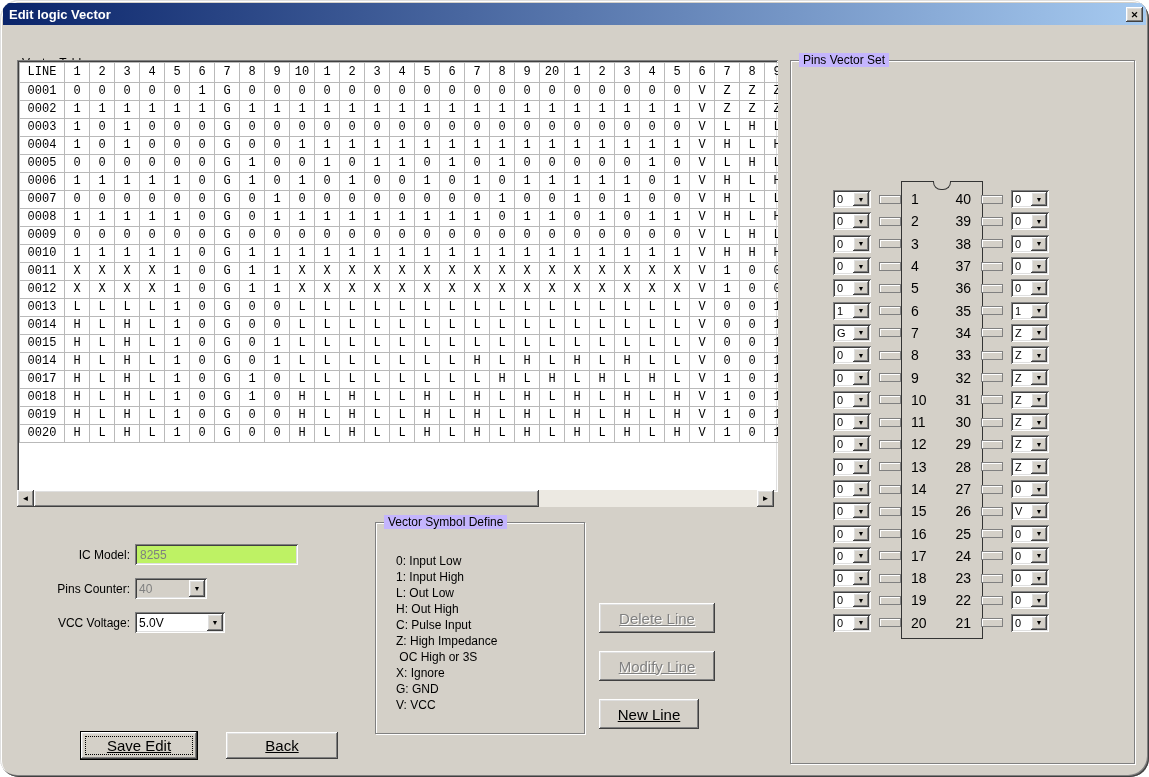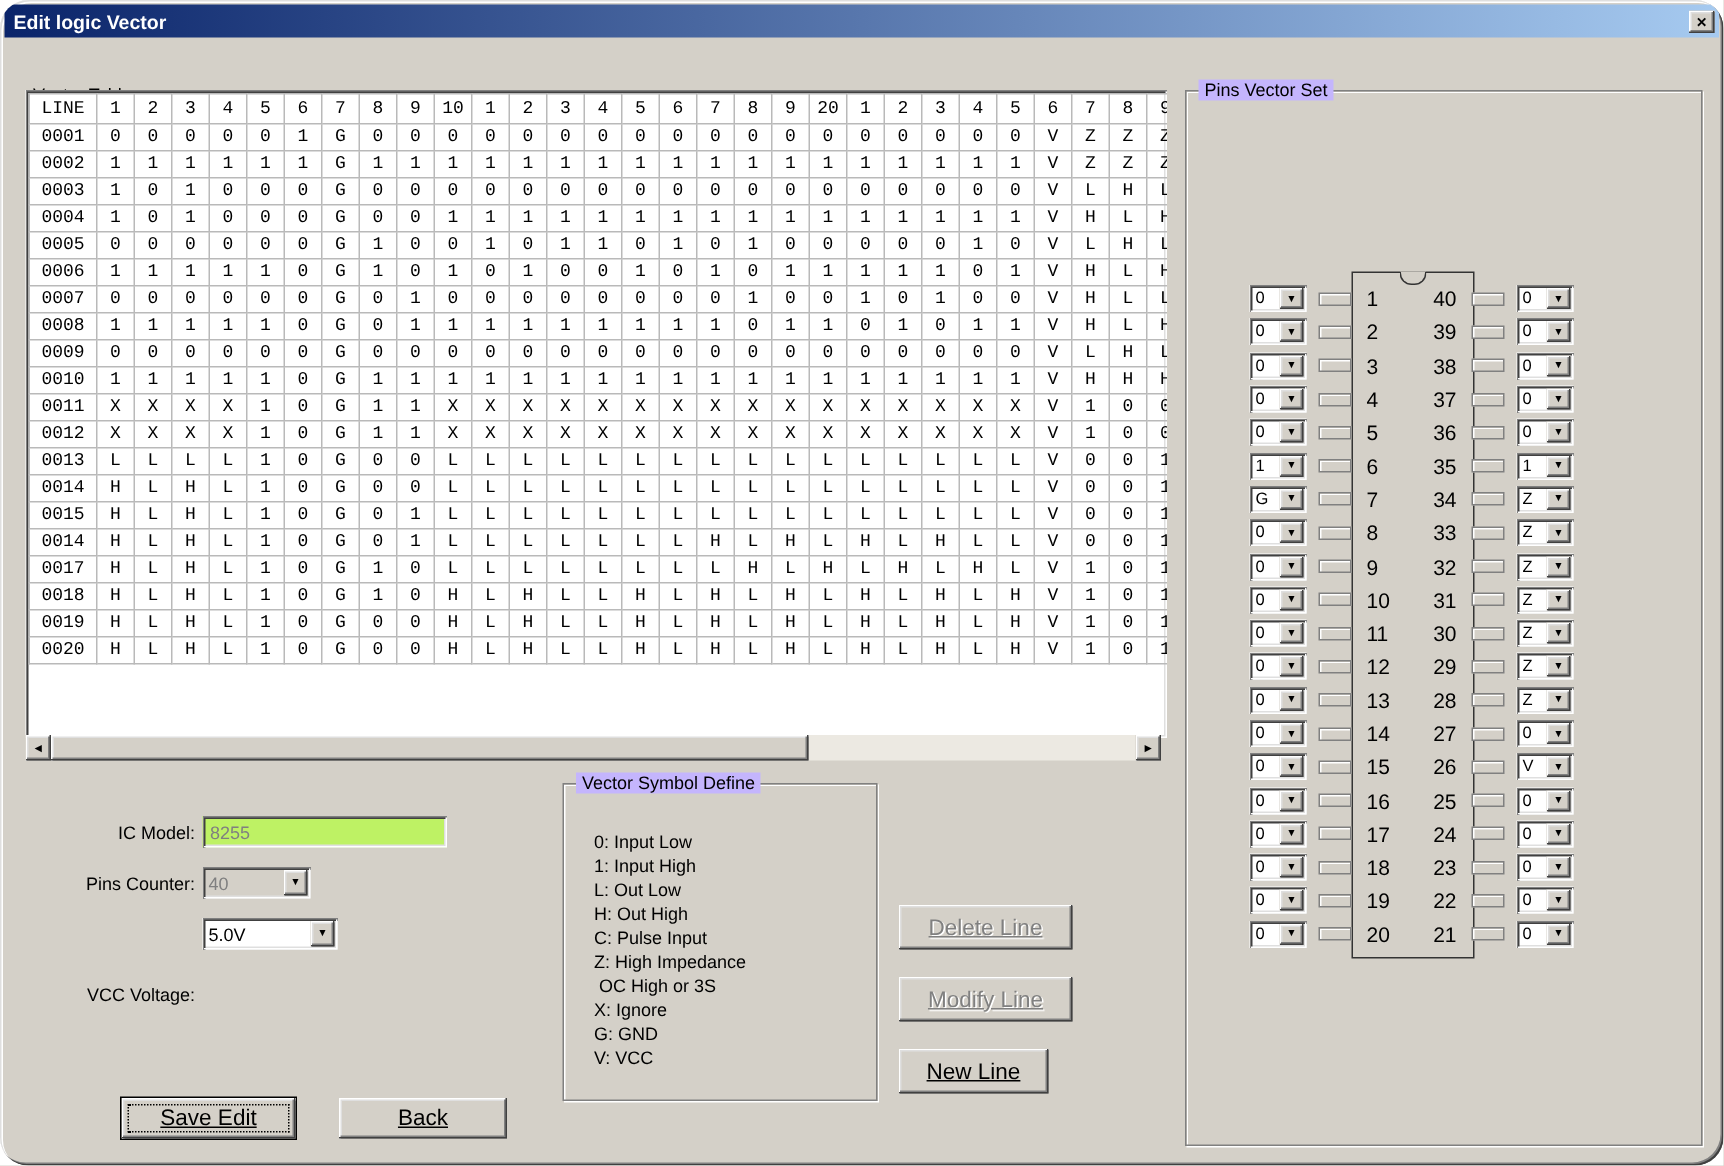--- a/index.html
+++ b/index.html
@@ -843,21 +843,21 @@
   <div class="textbox disabled" style="left:135px;top:544px;width:158px;height:21px;">
     <span>8255</span>
   </div>
 
   <div class="fld-label" style="top:582px;">Pins Counter:</div>
   <div class="combo disabled abs" style="left:135px;top:578px;width:72px;height:21px;">
     <span class="val">40</span>
     <span class="cbtn">▼</span>
   </div>
 
-  <div class="fld-label" style="top:616px;margin-top:40px;">VCC Voltage:</div>
+  <div class="fld-label" style="top:616px;">VCC Voltage:</div>
   <div class="combo abs" style="left:135px;top:612px;width:90px;height:21px;">
     <span class="val">5.0V</span>
     <span class="cbtn">▼</span>
   </div>
 
   <div class="groupbox" style="left:375px;top:522px;width:208px;height:210px;">
     <div class="legend">Vector Symbol Define</div>
     <div class="sym-lines" id="symbol-lines">
         <div class="sym-line">0: Input Low</div>
         <div class="sym-line">1: Input High</div>

